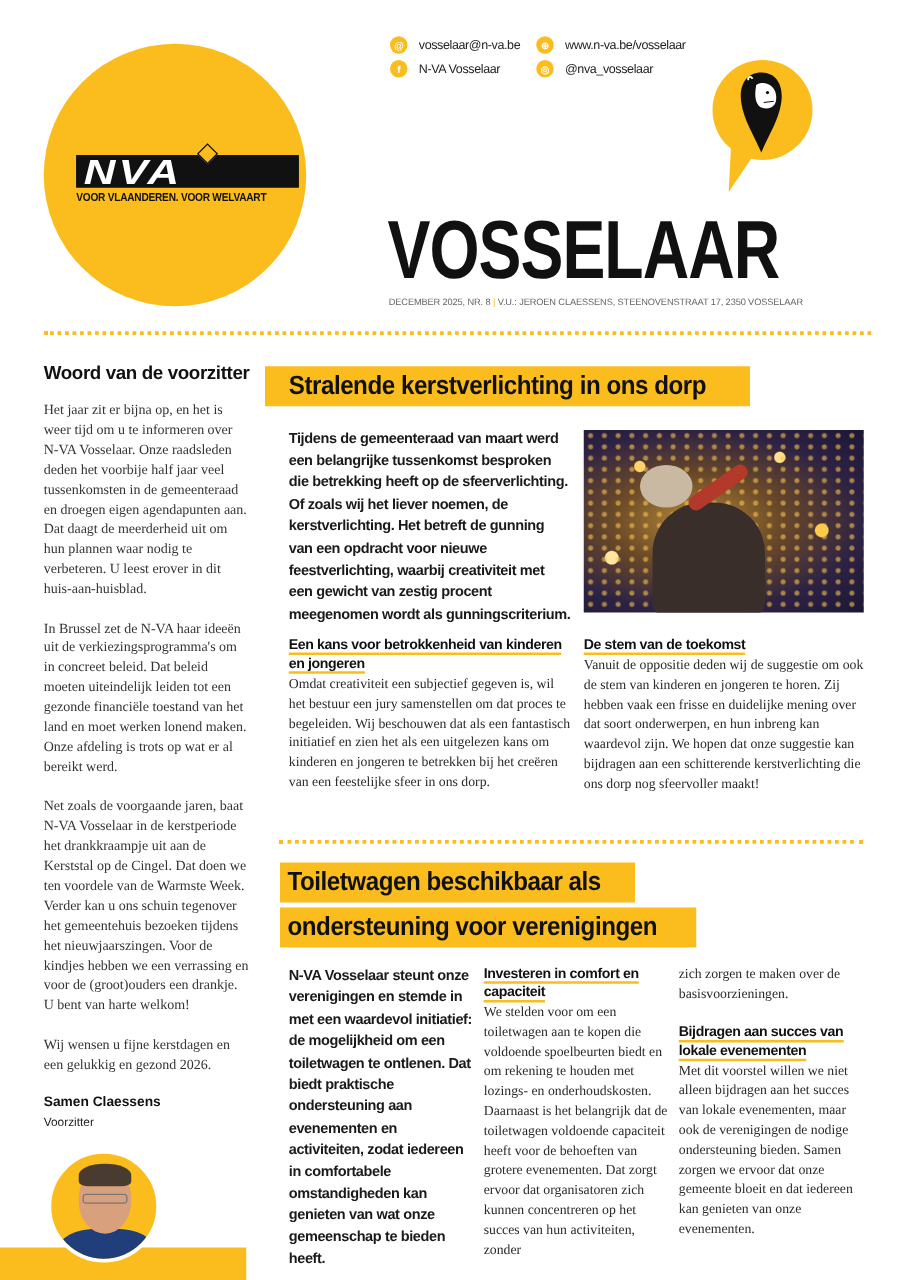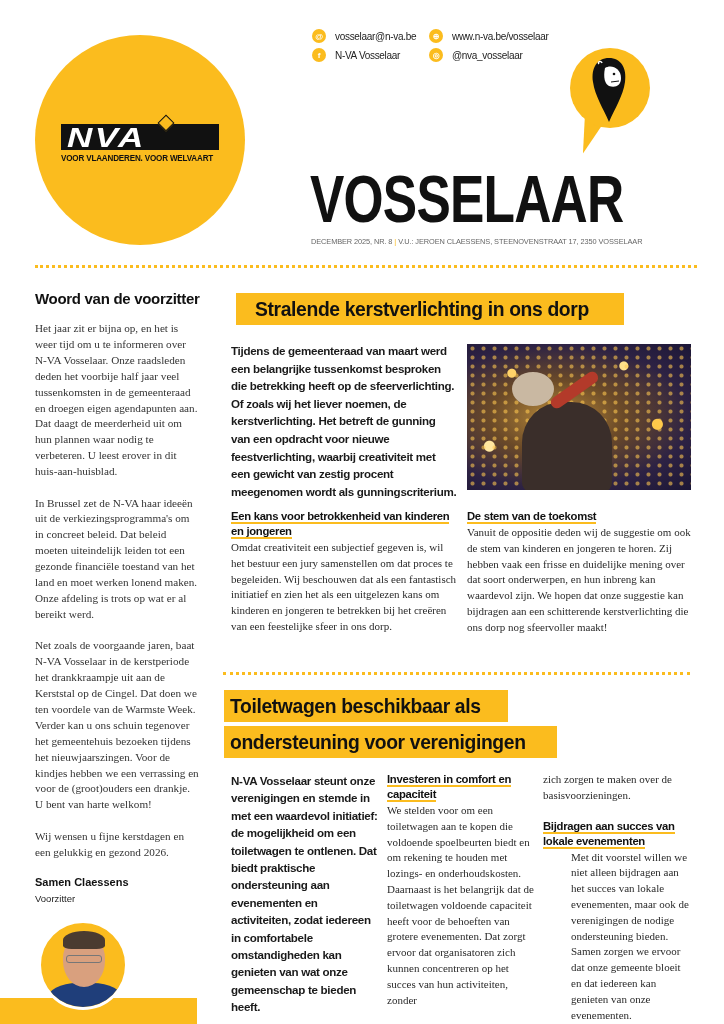--- a/index.html
+++ b/index.html
@@ -3,21 +3,21 @@
 <meta charset="utf-8">
 <style>
   * { box-sizing: border-box; margin: 0; padding: 0; }
   html, body { width: 724px; height: 1024px; background: #ffffff; overflow: hidden; }
   body { position: relative; font-family: "Liberation Sans", sans-serif; color: #1a1a1a; }
 
   .abs { position: absolute; }
 
   
   .logo-circle { left: 35px; top: 35px; width: 210px; height: 210px; border-radius: 50%; background: #fbbc1e; }
-  .logo-box { left: 61px; top: 124px; width: 158px; height: 26px; background: #111; border: 2px solid #111; }
+  .logo-box { left: 61px; top: 124px; width: 178px; height: 26px; background: #111; border: 2px solid #111; }
   .logo-letters { position: absolute; left: 4px; top: -1px; font-family: "Liberation Sans", sans-serif; font-weight: 900; font-size: 28px; color: #fff; letter-spacing: 2px; line-height: 26px; font-style: italic; transform: scaleX(1.25); transform-origin: left center; }
   .logo-diamond { left: 160px; top: 117px; width: 12px; height: 12px; background: #fbbc1e; transform: rotate(45deg); border: 1px solid #111; }
   .logo-tagline { left: 61px; top: 153px; width: 160px; font-size: 9.2px; font-weight: 700; color: #111; letter-spacing: -0.2px; white-space: nowrap; transform: scaleX(0.88); transform-origin: left; }
 
   
   .contact { display: flex; align-items: center; font-size: 10px; color: #222; letter-spacing: -0.3px; }
   .contact .ci { width: 14px; height: 14px; border-radius: 50%; background: #fbbc1e; color: #fff; font-size: 8px; font-weight: 700; display: flex; align-items: center; justify-content: center; margin-right: 9px; }
 
   
   .bubble { left: 570px; top: 48px; width: 80px; height: 80px; border-radius: 50%; background: #fbbc1e; }
@@ -127,21 +127,21 @@
 </div>
 
 <div class="abs bottom-bar"></div>
 <div class="abs avatar">
   <div class="shirt"></div>
   <div class="face"></div>
   <div class="hair"></div>
   <div class="glasses"></div>
 </div>
 
-<div class="abs hl" style="left:236px; top:293px;padding-left:19px;">
+<div class="abs hl" style="left:212px; top:293px;padding-left:19px;">
   <span class="hl-inner">Stralende kerstverlichting in ons dorp</span>
 </div>
 
 <div class="abs lead" style="left:231px; top:342px; width:226px;">Tijdens de gemeenteraad van maart werd een belangrijke tussenkomst besproken die betrekking heeft op de sfeerverlichting. Of zoals wij het liever noemen, de kerstverlichting. Het betreft de gunning van een opdracht voor nieuwe feestverlichting, waarbij creativiteit met een gewicht van zestig procent meegenomen wordt als gunningscriterium.</div>
 
 <div class="abs photo">
   <div class="bokeh"></div>
   <div class="person"></div>
   <div class="child"></div>
   <div class="arm"></div>
@@ -169,14 +169,14 @@
 <div class="abs lead" style="left:231px; top:772px; width:148px; line-height:17.4px;">N-VA Vosselaar steunt onze verenigingen en stemde in met een waardevol initiatief: de mogelijkheid om een toiletwagen te ontlenen. Dat biedt praktische ondersteuning aan evenementen en activiteiten, zodat iedereen in comfortabele omstandigheden kan genieten van wat onze gemeenschap te bieden heeft.</div>
 
 <div class="abs" style="left:387px; top:772px; width:148px;">
   <div class="sub-h"><span>Investeren in comfort en capaciteit</span></div>
   <div class="body-serif" style="margin-top:1px;">We stelden voor om een toiletwagen aan te kopen die voldoende spoelbeurten biedt en om rekening te houden met lozings- en onderhoudskosten. Daarnaast is het belangrijk dat de toiletwagen voldoende capaciteit heeft voor de behoeften van grotere evenementen. Dat zorgt ervoor dat organisatoren zich kunnen concentreren op het succes van hun activiteiten, zonder</div>
 </div>
 
 <div class="abs" style="left:543px; top:772px; width:150px;">
   <div class="body-serif">zich zorgen te maken over de basisvoorzieningen.</div>
   <div class="sub-h" style="margin-top:15px;"><span>Bijdragen aan succes van lokale evenementen</span></div>
-  <div class="body-serif" style="margin-top:1px;margin-left:28px;">Met dit voorstel willen we niet alleen bijdragen aan het succes van lokale evenementen, maar ook de verenigingen de nodige ondersteuning bieden. Samen zorgen we ervoor dat onze gemeente bloeit en dat iedereen kan genieten van onze evenementen.</div>
+  <div class="body-serif" style="margin-top:1px;">Met dit voorstel willen we niet alleen bijdragen aan het succes van lokale evenementen, maar ook de verenigingen de nodige ondersteuning bieden. Samen zorgen we ervoor dat onze gemeente bloeit en dat iedereen kan genieten van onze evenementen.</div>
 </div>
 
 </body></html>

